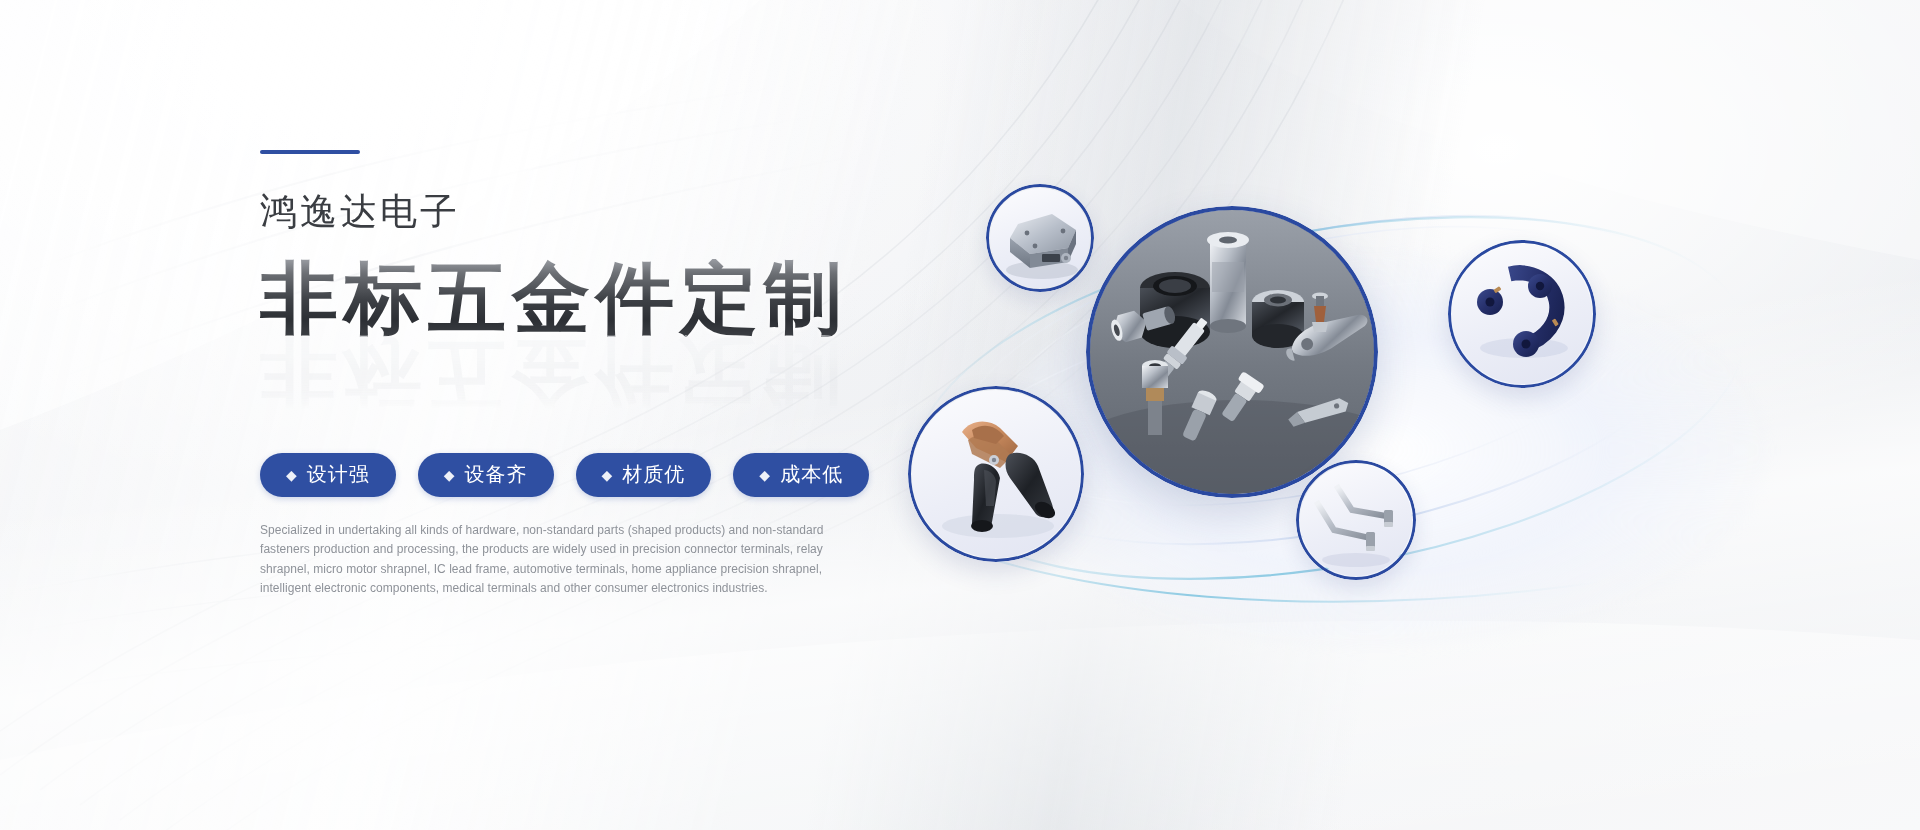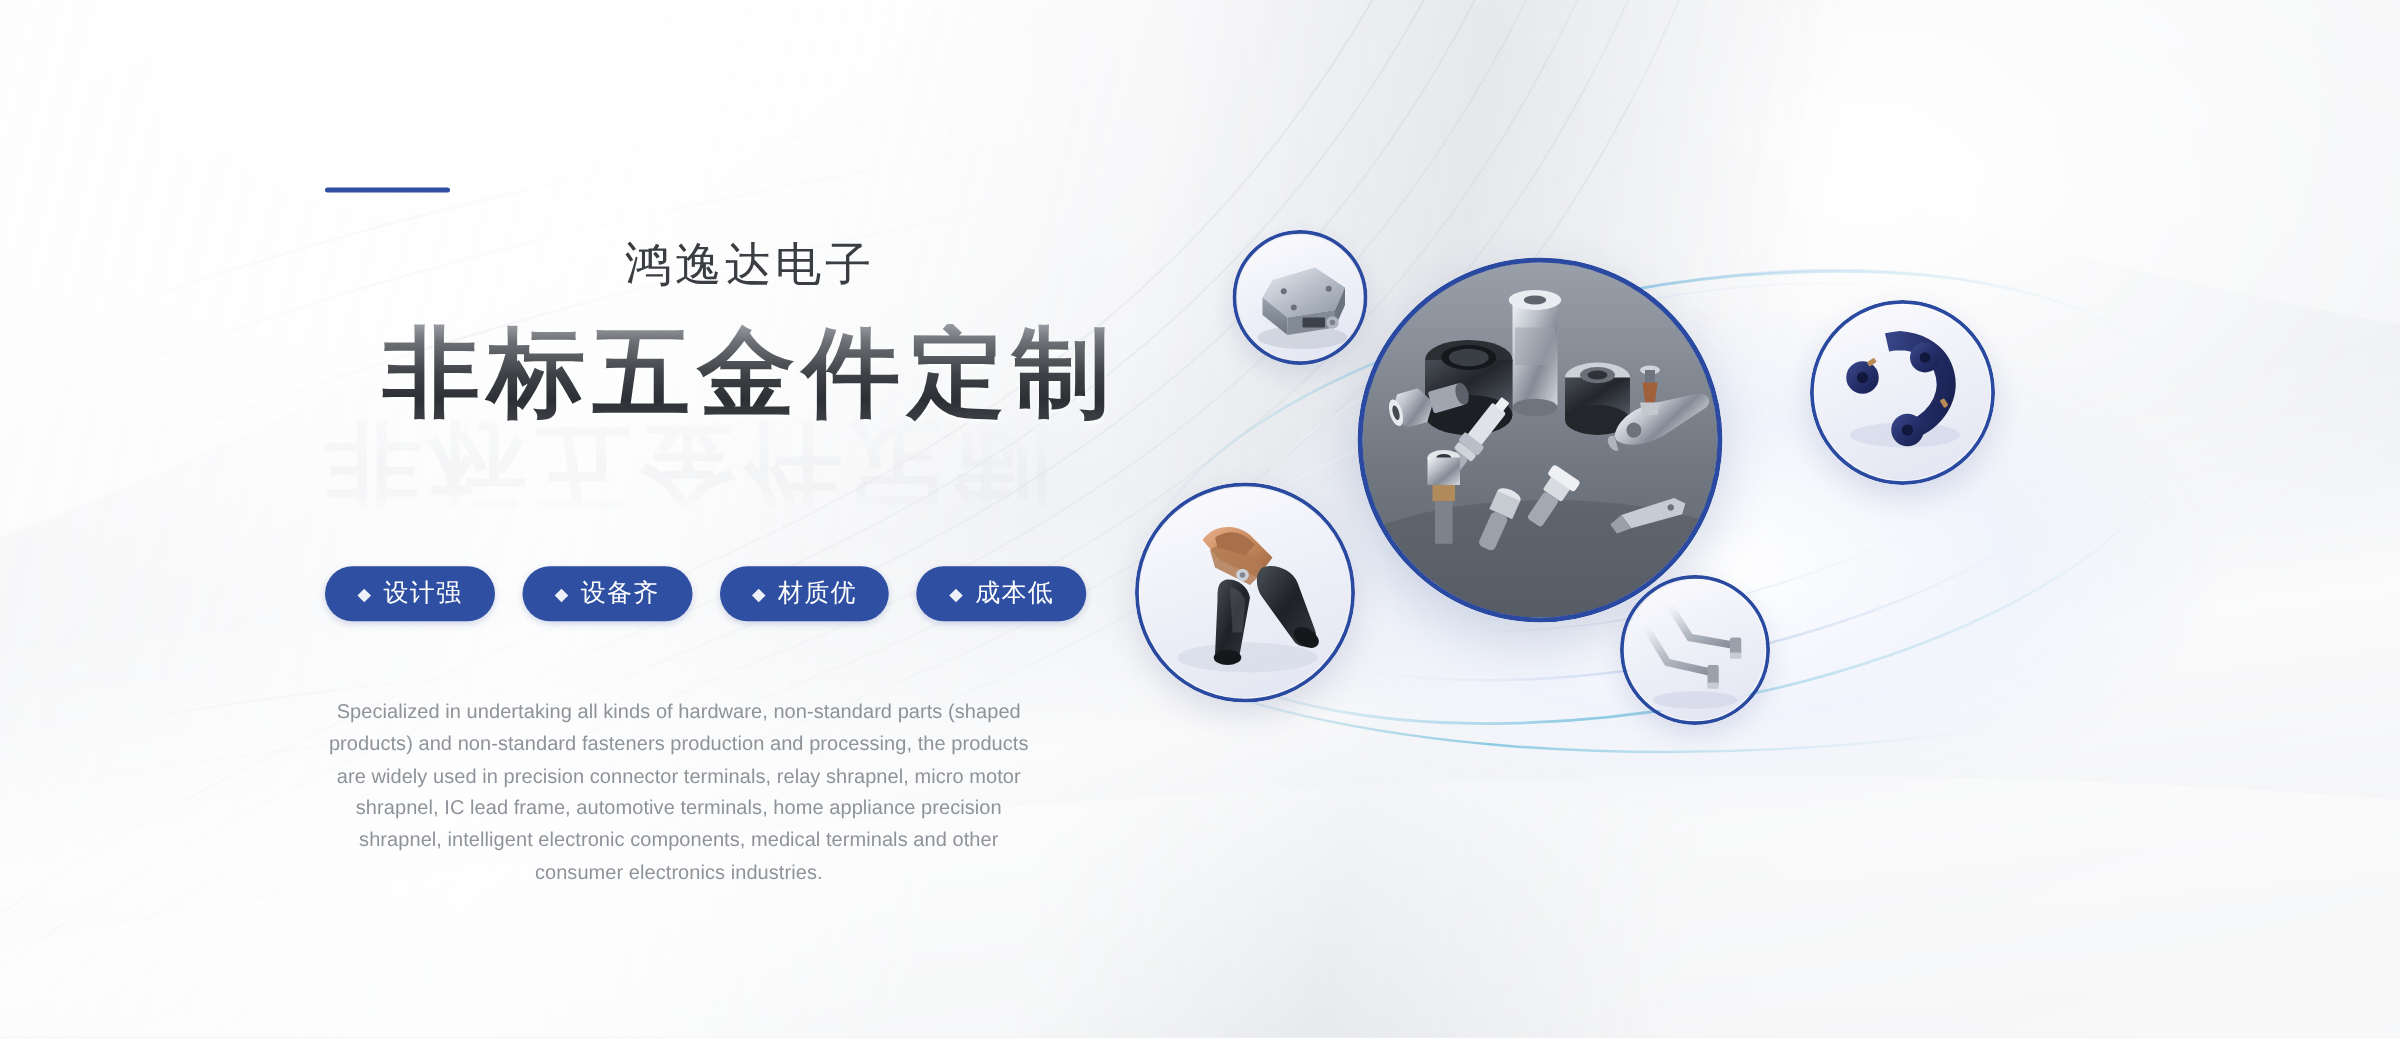--- a/index.html
+++ b/index.html
@@ -36,21 +36,21 @@
     opacity:.9;
   }
   .sheen2{
     position:absolute; left:-4%; top:46%; width:115%; height:62%;
     transform:rotate(-7deg);
     background:linear-gradient(180deg, rgba(255,255,255,0) 0%, rgba(255,255,255,.75) 38%, rgba(255,255,255,.35) 70%, rgba(255,255,255,0) 100%);
     pointer-events:none;
   }
 
   
-  .copy{ position:absolute; left:260px; top:150px; width:680px;text-align:center; }
+  .copy{ position:absolute; left:260px; top:150px; width:680px; }
 
   .accent-rule{
     width:100px; height:4px; background:#2f4fa2; border-radius:2px;
     margin-bottom:38px;
   }
 
   .brand{
     font-size:37px; letter-spacing:3px; color:#3a3d42; font-weight:400;
     line-height:1.1; margin-bottom:26px;
   }
@@ -87,23 +87,23 @@
     padding:0 26px; height:44px;
     font-size:20px; letter-spacing:1px;
     box-shadow:0 2px 6px rgba(47,79,162,.22);
     cursor:pointer; user-select:none;
     white-space:nowrap;
   }
   .badge .dia{ font-size:14px; line-height:1; color:#eef1f8; }
 
   
   .desc{
-    margin-top:60px;
+    margin-top:24px;
     width:566px;
-    font-size:16px; line-height:1.62; color:#8e9299;
+    font-size:12px; line-height:1.62; color:#8e9299;
     letter-spacing:.05px;
   }
 
   
   .visual{ position:absolute; left:900px; top:130px; width:1000px; height:560px; }
   .visual svg{ display:block; }
 
   
   .halo{
     position:absolute; left:90px; top:120px; width:780px; height:400px;

